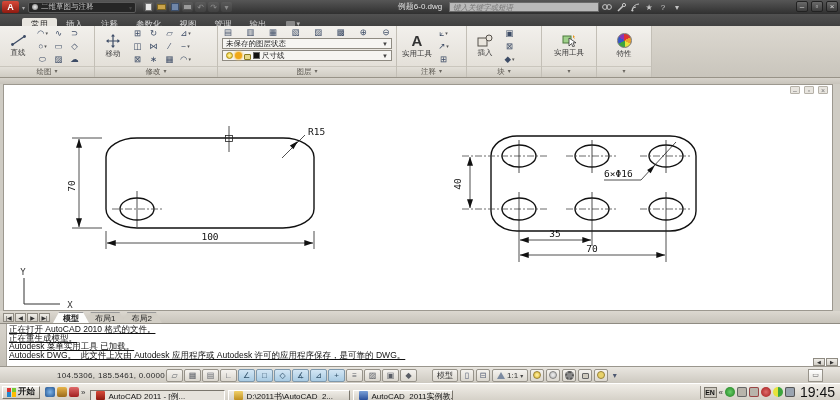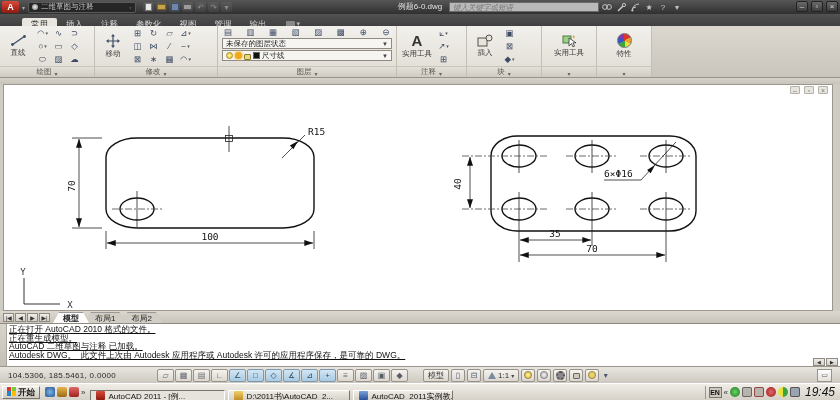--- a/index.html
+++ b/index.html
@@ -44,21 +44,21 @@
   .rtab.active { background:#e9e6e0; color:#1f1f1f; border-radius:2px 2px 0 0; }
   .tab-extra { margin-left:10px; height:12px; display:flex; align-items:center; gap:2px; color:#bbb; font-size:7px; }
   .tab-extra .bx { width:9px; height:7px; background:#888; border-radius:1px; }
 
   
   .ribbon { position:absolute; top:26px; left:0; width:840px; height:52px; display:flex;
     background:linear-gradient(#f2f0ec,#ddd9d1); border-bottom:1px solid #989388; }
   .panel { height:51px; display:flex; flex-direction:column; border-right:1px solid #c3bfb6; background:linear-gradient(#f2f0ec,#e0dcd4); }
   .panel-body { flex:1; display:flex; align-items:center; padding:1px 3px; gap:3px; }
   .panel-title { height:11px; background:linear-gradient(#e3e0d9,#d0ccc3); font-size:7.5px; color:#55514a;
-    display:flex; align-items:flex-end; justify-content:center; gap:3px; border-top:1px solid #cac6bd; }
+    display:flex; align-items:flex-start; justify-content:center; gap:3px; border-top:1px solid #cac6bd; }
   .ptcar { font-size:6px; color:#6a665f; }
   .bigbtn { display:flex; flex-direction:column; align-items:center; justify-content:center; gap:1px;
     font-size:7.5px; color:#3a3a3a; padding:0 2px; min-width:30px; }
   .icongrid { display:grid; gap:1px; }
   .sicon { width:13px; height:12px; display:flex; align-items:center; justify-content:center;
     font-size:8.5px; color:#3d4c66; background:transparent; border-radius:2px; }
   .sicon .car { font-size:5px; color:#555; margin-left:1px; }
   .dd { height:11px; background:#f6f5f2; border:1px solid #8f8b82; font-size:7.5px; color:#222;
     display:flex; align-items:center; justify-content:space-between; padding:0 3px; }
   .ddcar { font-size:6px; color:#444; }
@@ -96,58 +96,58 @@
   .cmd { position:absolute; top:323px; left:0; width:840px; height:43px; background:#fff; border-top:1px solid #8f8b82; display:flex; }
   .cmd-grip { width:7px; background:linear-gradient(#d8d4cc,#c4c0b7); border-right:1px solid #a8a49b; }
   .cmd-body { flex:1; font-size:8.5px; line-height:8.6px; color:#111; padding:1px 2px; position:relative; }
   .cmd-line { white-space:pre;text-decoration:underline; }
   .cmd-scroll { position:absolute; right:2px; bottom:0; display:flex; gap:1px; }
   .csb { width:12px; height:8px; background:linear-gradient(#efede8,#d2cec6); border:1px solid #8f8b82; font-size:5px;
     line-height:7px; text-align:center; color:#333; }
 
   
   .statusbar { position:absolute; top:366px; left:0; width:840px; height:17px;
-    background:linear-gradient(#e9e6e0,#cdc9c0); border-top:1px solid #9a968d; display:flex; align-items:center; gap:1px; padding:0 8px; }
+    background:linear-gradient(#e9e6e0,#cdc9c0); border-top:1px solid #9a968d; display:flex; align-items:center; gap:1px; padding:0 17px;text-align:right; }
   .coords { width:148px; font-size:8px; color:#2a2a2a; letter-spacing:0.3px; }
   .sbtn { width:17px; height:13px; border:1px solid #97938a; border-radius:2px; background:linear-gradient(#f5f3ef,#dbd7cf);
     font-size:8px; color:#5a5e66; display:flex; align-items:center; justify-content:center; }
   .sbtn.on { background:linear-gradient(#d3e6f4,#a9cbe3); border-color:#7e98ac; color:#2f4f68; }
   .sright { margin-left:14px; display:flex; align-items:center; gap:2px; }
   .stext { height:13px; border:1px solid #97938a; border-radius:2px; background:linear-gradient(#f5f3ef,#dbd7cf);
     font-size:8px; color:#333; display:flex; align-items:center; padding:0 4px; gap:2px; }
   .smicon { width:14px; height:13px; border:1px solid #97938a; border-radius:2px; background:linear-gradient(#f5f3ef,#dbd7cf);
     display:flex; align-items:center; justify-content:center; font-size:8px; color:#4c5770; }
   .tri { width:0; height:0; border-left:4px solid transparent; border-right:4px solid transparent; border-bottom:7px solid #7c8aa0; }
   .lamp { width:8px; height:8px; border-radius:50%; background:radial-gradient(#fdf3b0,#e3b51e); border:1px solid #97823a; }
   .gearc { width:9px; height:9px; border-radius:50%; background:#8a8a8a; border:2px dotted #555; }
   .lockb { width:7px; height:6px; border:1px solid #666; border-radius:1px; background:#cfcabe; margin-top:2px; }
   .clean { margin-left:auto; width:15px; height:13px; border:1px solid #97938a; background:linear-gradient(#fff,#e4e1da);
     display:flex; align-items:center; justify-content:center; font-size:7px; color:#555; }
 
   
   .taskbar { position:absolute; top:383px; left:0; width:840px; height:17px; background:linear-gradient(#f0ede7,#d5d1c8);
     border-top:1px solid #fff; display:flex; align-items:center; gap:3px; padding:0 2px; font-size:8.5px; }
-  .startbtn { display:flex; align-items:flex-start; gap:2px; height:13px; padding:0 4px;
+  .startbtn { display:flex; align-items:center; gap:2px; height:13px; padding:0 4px;
     background:linear-gradient(#efece6,#d0ccc3); border:1px solid; border-color:#fff #7a766d #7a766d #fff; font-weight:bold; color:#111; }
   .flag { width:9px; height:9px; display:grid; grid-template-columns:1fr 1fr; grid-template-rows:1fr 1fr; gap:0.5px; }
   .flag i:nth-child(1){background:#d33;} .flag i:nth-child(2){background:#7c3;}
   .flag i:nth-child(3){background:#28c;} .flag i:nth-child(4){background:#fb0;}
   .ql { display:flex; align-items:center; gap:2px; padding:0 2px; }
   .qlico { width:10px; height:10px; border-radius:2px; }
   .chev { font-size:8px; color:#333; }
   .titem { display:flex; align-items:flex-start; gap:3px; height:13px; padding:0 5px; font-size:8px; color:#111;
     background:linear-gradient(#efece6,#d0ccc3); border:1px solid; border-color:#fff #7a766d #7a766d #fff;
     white-space:nowrap; overflow:hidden;margin-top:8px; }
   .titem.active { background:#e6e3dc; border-color:#7a766d #fff #fff #7a766d; }
   .ti-ico { width:9px; height:9px; flex:0 0 auto; border-radius:1px; }
   .tray { margin-left:auto; display:flex; align-items:center; gap:2px; border-left:1px solid #9a968d; padding-left:3px; height:13px; }
   .enbadge { width:13px; height:11px; background:#cdc9c0; border:1px solid #7a766d; font-size:7px; font-weight:bold;
     text-align:center; line-height:10px; color:#111; }
   .tico { width:10px; height:10px; border-radius:2px; position:relative; }
-  .clock { font-size:12px; color:#111; padding:0 3px;font-style:italic; }
+  .clock { font-size:14px; color:#111; padding:0 3px; }
 </style>
 </head>
 <body>
 
 <div id="screen">
 
   <div class="titlebar">
     <div class="acad-logo">A</div>
     <span class="logo-car">▾</span>
     <div class="ws-box">
@@ -487,21 +487,21 @@
     <div class="ltab active">模型</div>
     <div class="ltab">布局1</div>
     <div class="ltab">布局2</div>
   </div>
 
   <div class="cmd">
     <div class="cmd-grip"></div>
     <div class="cmd-body">
       <div class="cmd-line">正在打开 AutoCAD 2010 格式的文件。</div>
       <div class="cmd-line">正在重生成模型。</div>
-      <div class="cmd-line">AutoCAD 二维草图与注释 已加载。</div>
+      <div class="cmd-line">Autodesk 菜单实用工具 已加载。</div>
       <div class="cmd-line">Autodesk DWG。  此文件上次由 Autodesk 应用程序或 Autodesk 许可的应用程序保存，是可靠的 DWG。</div>
       <div class="cmd-scroll">
         <div class="csb">◀</div>
         <div class="csb">▶</div>
       </div>
     </div>
   </div>
 
   <div class="statusbar">
     <div class="coords">104.5306, 185.5461, 0.0000</div>

